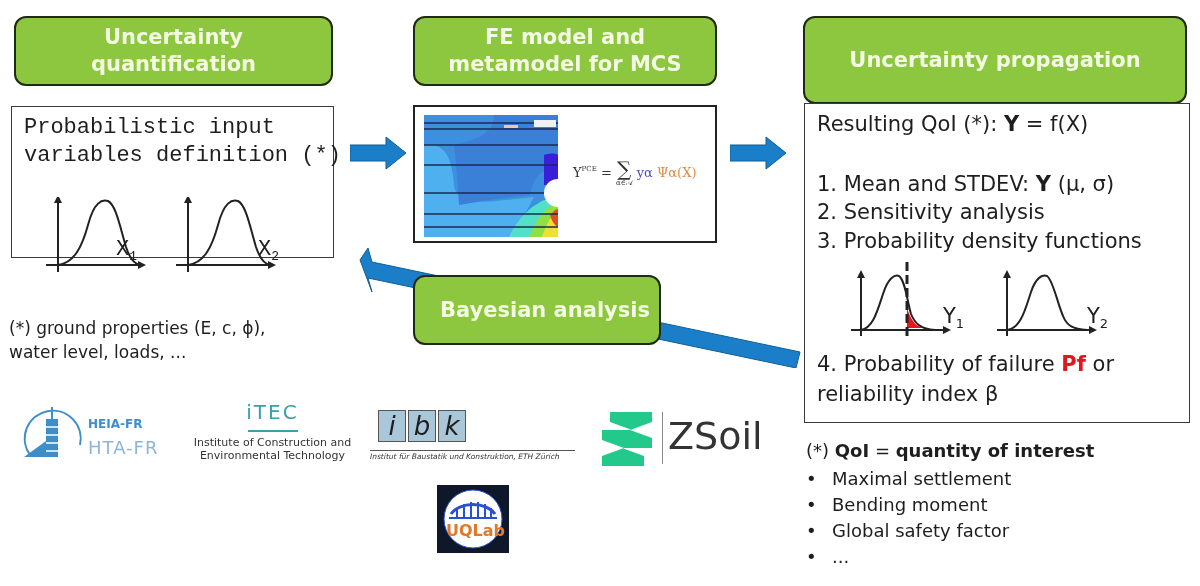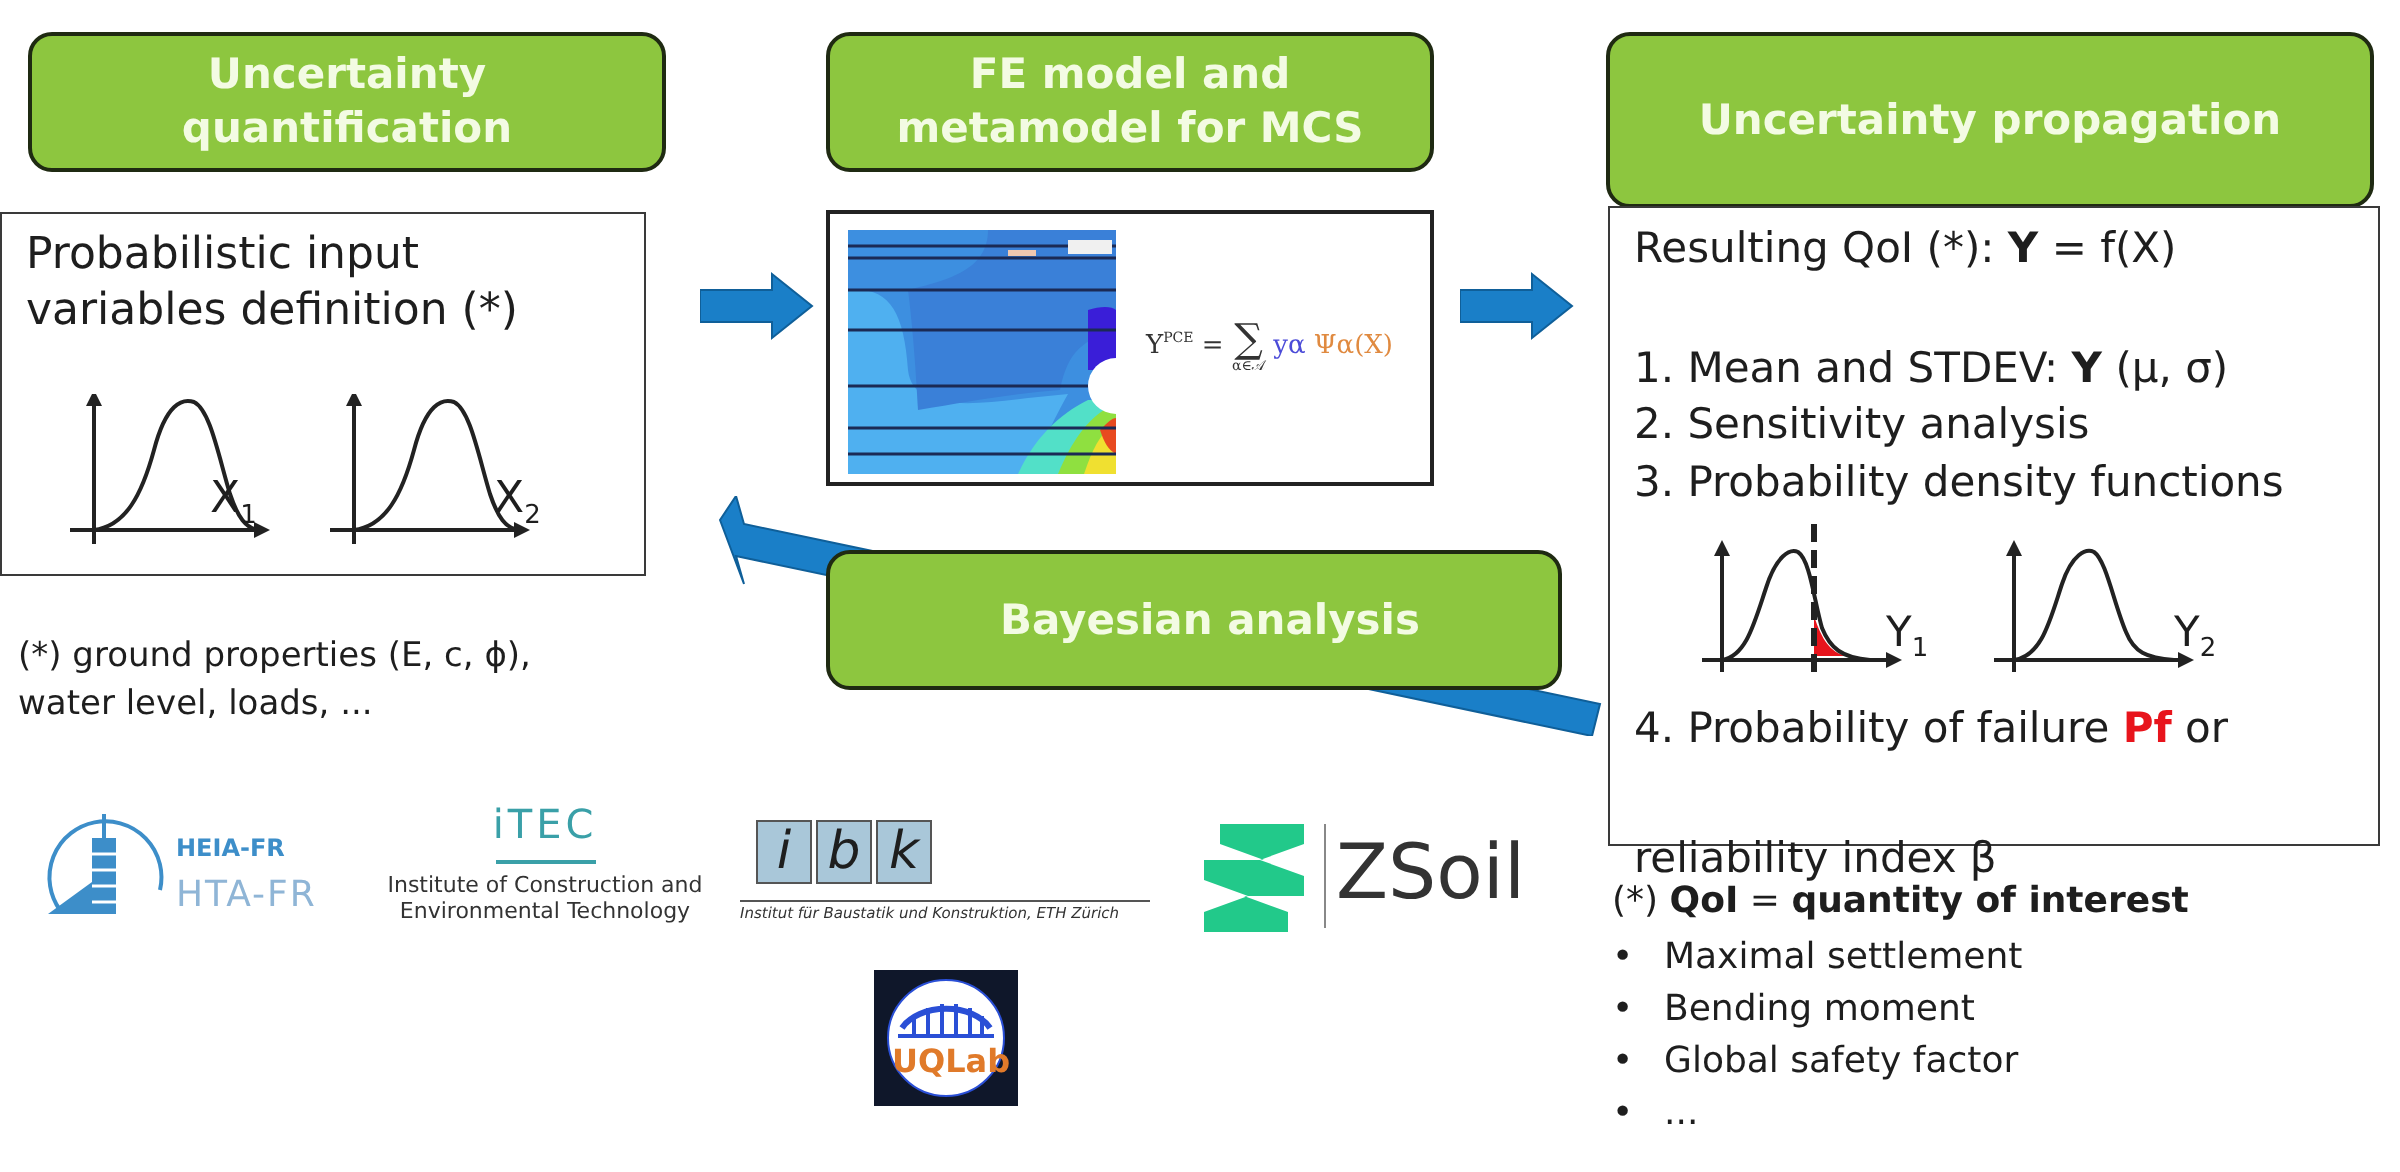--- a/index.html
+++ b/index.html
@@ -25,21 +25,21 @@
 
 <div class="green-box" style="left:413px; top:16px; width:304px; height:70px;">
   <div>FE model and</div>
   <div>metamodel for MCS</div>
 </div>
 
 <div class="green-box" style="left:803px; top:16px; width:384px; height:88px;">
   <div>Uncertainty propagation</div>
 </div>
 
-<div class="panel" style="left:0; top:106px; width:323px; height:182px;">
+<div class="panel" style="left:11px; top:106px; width:323px; height:152px;font-family:Liberation Mono, monospace;">
   <div class="txt" style="left:12px; top:8px; font-size:22px;">Probabilistic input</div>
   <div class="txt" style="left:12px; top:36px; font-size:22px;">variables definition (*)</div>
   <svg style="position:absolute; left:20px; top:90px;" width="120" height="80">
     <line x1="26" y1="75" x2="26" y2="2" stroke="#222" stroke-width="2"></line>
     <polygon points="22,6 26,-2 30,6" fill="#222"></polygon>
     <line x1="14" y1="68" x2="110" y2="68" stroke="#222" stroke-width="2"></line>
     <polygon points="106,64 114,68 106,72" fill="#222"></polygon>
     <path d="M26,68 C42,66 50,50 56,28 C62,5 70,2 76,4 C84,8 88,30 94,50 C98,62 102,67 108,68" fill="none" stroke="#222" stroke-width="2"></path>
   </svg>
   <div class="txt" style="left:104px; top:130px; font-size:22px;">
@@ -98,21 +98,21 @@
     <span>=</span>
     <span style="display:inline-block; vertical-align:middle; text-align:center;">
       <span style="display:block; font-size:20px; line-height:20px;">∑</span>
       <span style="display:block; font-size:7px; line-height:8px;">α∈𝒜</span>
     </span>
     <span style="color:#4b4bd8;">yα</span>
     <span style="color:#e08a40;">Ψα(X)</span>
   </div>
 </div>
 
-<div class="green-box" style="left:413px; top:275px; width:368px; height:70px;padding-left:16px;">
+<div class="green-box" style="left:413px; top:275px; width:248px; height:70px;padding-left:16px;">
   <div>Bayesian analysis</div>
 </div>
 
 <div class="panel" style="left:804px; top:103px; width:386px; height:320px;">
   <div class="txt" style="left:12px; top:8px; font-size:21px;">
     <span>Resulting QoI (*): </span><b>Y</b><span> = f(X)</span>
   </div>
   <div class="txt" style="left:12px; top:68px; font-size:21px;">
     <span>1. Mean and STDEV: </span><b>Y</b><span> (μ, σ)</span>
   </div>
@@ -139,21 +139,21 @@
     <polygon points="98,64 106,68 98,72" fill="#222"></polygon>
     <path d="M16,68 C30,66 34,48 40,30 C45,15 52,12 56,14 C62,18 66,40 72,54 C76,64 82,67 96,68" fill="none" stroke="#222" stroke-width="2"></path>
   </svg>
   <div class="txt" style="left:282px; top:200px; font-size:21px;">
     <span>Y</span><sub style="font-size:13px;">2</sub>
   </div>
 
   <div class="txt" style="left:12px; top:248px; font-size:21px;">
     <span>4. Probability of failure </span><b style="color:#e8141c;">Pf</b><span> or</span>
   </div>
-  <div class="txt" style="left:12px; top:278px; font-size:21px;margin-top:35px;">reliability index β</div>
+  <div class="txt" style="left:12px; top:278px; font-size:21px;">reliability index β</div>
 </div>
 
 <div class="txt" style="left:806px; top:440px; font-size:18px;">
   <span>(*) </span><b>QoI</b><span> = </span><b>quantity of interest</b>
 </div>
 <div style="position:absolute; left:806px; top:466px; font-size:18px; line-height:26px;">
   <div><span style="display:inline-block; width:26px;">•</span><span>Maximal settlement</span></div>
   <div><span style="display:inline-block; width:26px;">•</span><span>Bending moment</span></div>
   <div><span style="display:inline-block; width:26px;">•</span><span>Global safety factor</span></div>
   <div><span style="display:inline-block; width:26px;">•</span><span>...</span></div>

